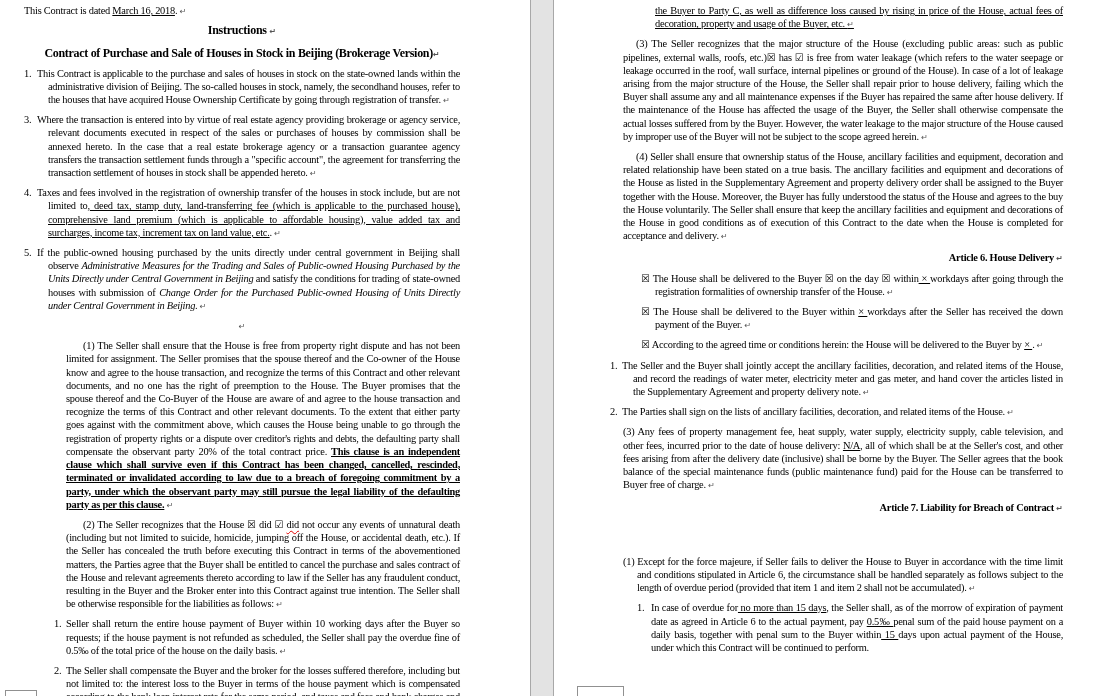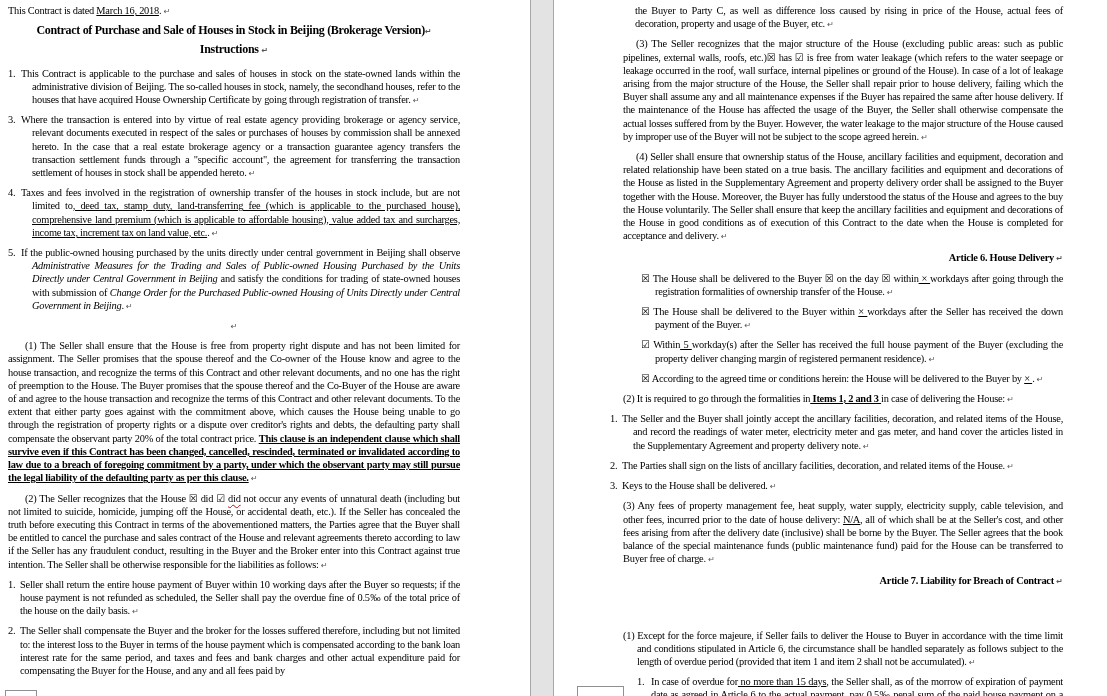--- a/index.html
+++ b/index.html
@@ -5,86 +5,83 @@
   html,body{margin:0;padding:0;}
   body{
     width:1107px;height:696px;position:relative;overflow:hidden;
     background:#e3e3e3;color:#000;
     font-family:"Liberation Serif","DejaVu Serif",serif;
   }
   .page{
     position:absolute;top:0;height:696px;background:#fff;overflow:hidden;
     box-sizing:border-box;font-size:10.4px;line-height:13.2px;letter-spacing:-0.25px;
   }
-  .page.left{left:0;width:530px;padding:4px 70px 0 8px;}
+  .page.left{left:0;width:530px;padding:4px 70px 0 24px;}
   .page.right{left:554px;width:553px;padding:4px 44px 0 69px;}
   .gutter{
     position:absolute;left:530px;top:0;width:24px;height:696px;background:#e3e3e3;
     border-left:1px solid #a8a8a8;border-right:1px solid #a8a8a8;box-sizing:border-box;
   }
   .blk{margin:0 0 6px 0;text-align:justify;}
   .intro{text-align:left;}
   .title{text-align:center;font-weight:bold;font-size:12px;letter-spacing:-0.3px;margin:5px 0 5px;}
   .subtitle{text-align:center;font-weight:bold;font-size:12px;margin:0 0 9px;}
   .h{font-weight:bold;text-align:right;margin:8px 0 6px;}
-  .left .p-ind{text-indent:17px;}
+  .left .p-ind{text-indent:17px;margin-left:42px;}
   .right .p-ind{text-indent:13px;}
   .hang{padding-left:14px;text-indent:-14px;margin-top:40px;}
   .num1{padding-left:24px;text-indent:-24px;}
   .num1 .num{display:inline-block;width:13px;text-indent:0;}
-  .left .num2{padding-left:12px;text-indent:-12px;}
+  .left .num2{margin-left:30px;padding-left:12px;text-indent:-12px;}
   .left .num2 .num{display:inline-block;width:12px;text-indent:0;}
   .right .num2{margin-left:14px;padding-left:14px;text-indent:-14px;}
   .right .num2 .num{display:inline-block;width:14px;text-indent:0;}
   .numa6{margin-left:-13px;padding-left:23px;text-indent:-23px;}
   .numa6 .num{display:inline-block;width:12px;text-indent:0;}
   .check{margin-left:18px;padding-left:14px;text-indent:-14px;}
-  .cont{margin-left:12px;}
+  .cont{margin-left:32px;text-decoration:underline;}
   .empty-center{text-align:center;}
   .r-u{text-decoration:underline;text-underline-offset:1px;}
   .r-b{font-weight:bold;}
   .r-i{font-style:italic;}
   .r-bu{font-weight:bold;text-decoration:underline;text-underline-offset:1px;}
   .r-w{text-decoration:underline wavy #e00000;text-decoration-thickness:1px;text-underline-offset:2px;}
   .r-cb{font-family:"DejaVu Sans",sans-serif;font-size:10px;letter-spacing:0;}
   .r-pm{font-family:"DejaVu Sans",sans-serif;font-size:8px;color:#555;letter-spacing:0;}
   .bbox{position:absolute;background:#fff;border:1px solid #909090;box-sizing:border-box;}
   .bbox-left{left:5px;top:690px;width:32px;height:10px;}
   .bbox-right{left:577px;top:686px;width:47px;height:12px;}
 </style>
 </head>
 <body>
 
 <div class="page left">
     <div class="blk intro"><span class="r-n">This Contract is dated </span><span class="r-u">March 16, 2018</span><span class="r-n">. </span><span class="r-pm">↵</span></div>
+    <div class="blk subtitle"><span class="r-b">Instructions </span><span class="r-pm">↵</span></div>
     <div class="blk title"><span class="r-b">Contract of Purchase and Sale of Houses in Stock in Beijing (Brokerage Version)</span><span class="r-pm">↵</span></div>
-    <div class="blk subtitle"><span class="r-b">Instructions </span><span class="r-pm">↵</span></div>
     <div class="blk num1"><span class="num">1.</span><span class="r-n">This Contract is applicable to the purchase and sales of houses in stock on the state-owned lands within the administrative division of Beijing. The so-called houses in stock, namely, the secondhand houses, refer to the houses that have acquired House Ownership Certificate by going through registration of transfer. </span><span class="r-pm">↵</span></div>
     <div class="blk num1"><span class="num">3.</span><span class="r-n">Where the transaction is entered into by virtue of real estate agency providing brokerage or agency service, relevant documents executed in respect of the sales or purchases of houses by commission shall be annexed hereto. In the case that a real estate brokerage agency or a transaction guarantee agency transfers the transaction settlement funds through a "specific account", the agreement for transferring the transaction settlement of houses in stock shall be appended hereto. </span><span class="r-pm">↵</span></div>
     <div class="blk num1"><span class="num">4.</span><span class="r-n">Taxes and fees involved in the registration of ownership transfer of the houses in stock include, but are not limited to,</span><span class="r-u"> deed tax, stamp duty, land-transferring fee (which is applicable to the purchased house), comprehensive land premium (which is applicable to affordable housing), value added tax and surcharges, income tax, increment tax on land value, etc.</span><span class="r-n">. </span><span class="r-pm">↵</span></div>
     <div class="blk num1"><span class="num">5.</span><span class="r-n">If the public-owned housing purchased by the units directly under central government in Beijing shall observe </span><span class="r-i">Administrative Measures for the Trading and Sales of Public-owned Housing Purchased by the Units Directly under Central Government in Beijing</span><span class="r-n"> and satisfy the conditions for trading of state-owned houses with submission of </span><span class="r-i">Change Order for the Purchased Public-owned Housing of Units Directly under Central Government in Beijing</span><span class="r-n">. </span><span class="r-pm">↵</span></div>
     <div class="blk empty-center"><span class="r-pm">↵</span></div>
     <div class="blk p-ind"><span class="r-n">(1) The Seller shall ensure that the House is free from property right dispute and has not been limited for assignment. The Seller promises that the spouse thereof and the Co-owner of the House know and agree to the house transaction, and recognize the terms of this Contract and other relevant documents, and no one has the right of preemption to the House. The Buyer promises that the spouse thereof and the Co-Buyer of the House are aware of and agree to the house transaction and recognize the terms of this Contract and other relevant documents. To the extent that either party goes against with the commitment above, which causes the House being unable to go through the registration of property rights or a dispute over creditor's rights and debts, the defaulting party shall compensate the observant party 20% of the total contract price. </span><span class="r-bu">This clause is an independent clause which shall survive even if this Contract has been changed, cancelled, rescinded, terminated or invalidated according to law due to a breach of foregoing commitment by a party, under which the observant party may still pursue the legal liability of the defaulting party as per this clause.</span><span class="r-n"> </span><span class="r-pm">↵</span></div>
     <div class="blk p-ind"><span class="r-n">(2) The Seller recognizes that the House </span><span class="r-cb">☒</span><span class="r-n"> did </span><span class="r-cb">☑</span><span class="r-n"> </span><span class="r-w">did</span><span class="r-n"> not occur any events of unnatural death (including but not limited to suicide, homicide, jumping off the House, or accidental death, etc.). If the Seller has concealed the truth before executing this Contract in terms of the abovementioned matters, the Parties agree that the Buyer shall be entitled to cancel the purchase and sales contract of the House and relevant agreements thereto according to law if the Seller has any fraudulent conduct, resulting in the Buyer and the Broker enter into this Contract against true intention. The Seller shall be otherwise responsible for the liabilities as follows: </span><span class="r-pm">↵</span></div>
     <div class="blk num2"><span class="num">1.</span><span class="r-n">Seller shall return the entire house payment of Buyer within 10 working days after the Buyer so requests; if the house payment is not refunded as scheduled, the Seller shall pay the overdue fine of 0.5‰ of the total price of the house on the daily basis. </span><span class="r-pm">↵</span></div>
     <div class="blk num2"><span class="num">2.</span><span class="r-n">The Seller shall compensate the Buyer and the broker for the losses suffered therefore, including but not limited to: the interest loss to the Buyer in terms of the house payment which is compensated according to the bank loan interest rate for the same period, and taxes and fees and bank charges and other actual expenditure paid for compensating the Buyer for the House, and any and all fees paid by</span></div>
   </div>
 <div class="gutter"></div>
 <div class="page right">
     <div class="blk cont"><span class="r-n">the Buyer to Party C, as well as difference loss caused by rising in price of the House, actual fees of decoration, property and usage of the Buyer, etc. </span><span class="r-pm">↵</span></div>
     <div class="blk p-ind"><span class="r-n">(3) The Seller recognizes that the major structure of the House (excluding public areas: such as public pipelines, external walls, roofs, etc.)</span><span class="r-cb">☒</span><span class="r-n"> has </span><span class="r-cb">☑</span><span class="r-n"> is free from water leakage (which refers to the water seepage or leakage occurred in the roof, wall surface, internal pipelines or ground of the House). In case of a lot of leakage arising from the major structure of the House, the Seller shall repair prior to house delivery, failing which the Buyer shall assume any and all maintenance expenses if the Buyer has repaired the same after house delivery. If the maintenance of the House has affected the usage of the Buyer, the Seller shall otherwise compensate the actual losses suffered from by the Buyer. However, the water leakage to the major structure of the House caused by improper use of the Buyer will not be subject to the scope agreed herein. </span><span class="r-pm">↵</span></div>
     <div class="blk p-ind"><span class="r-n">(4) Seller shall ensure that ownership status of the House, ancillary facilities and equipment, decoration and related relationship have been stated on a true basis. The ancillary facilities and equipment and decorations of the House as listed in the Supplementary Agreement and property delivery order shall be assigned to the Buyer together with the House. Moreover, the Buyer has fully understood the status of the House and agrees to the buy the House voluntarily. The Seller shall ensure that keep the ancillary facilities and equipment and decorations of the House in good conditions as of execution of this Contract to the date when the House is completed for acceptance and delivery. </span><span class="r-pm">↵</span></div>
     <div class="blk h"><span class="r-b">Article 6. House Delivery </span><span class="r-pm">↵</span></div>
     <div class="blk check"><span class="r-cb">☒</span><span class="r-n"> The House shall be delivered to the Buyer </span><span class="r-cb">☒</span><span class="r-n"> on the day </span><span class="r-cb">☒</span><span class="r-n"> within</span><span class="r-u">   ×   </span><span class="r-n">workdays after going through the registration formalities of ownership transfer of the House. </span><span class="r-pm">↵</span></div>
     <div class="blk check"><span class="r-cb">☒</span><span class="r-n"> The House shall be delivered to the Buyer within </span><span class="r-u">  ×  </span><span class="r-n">workdays after the Seller has received the down payment of the Buyer. </span><span class="r-pm">↵</span></div>
-    <div class="blk check"><span class="r-cb">☑</span><span class="r-n"> Within</span><span class="r-u"> 5 </span><span class="r-n">workday(s) after the Seller has received the full house payment of the Buyer (excluding the property deliver changing margin of registered permanent residence). </span><span class="r-pm">↵</span></div>
     <div class="blk check"><span class="r-cb">☒</span><span class="r-n"> According to the agreed time or conditions herein: the House will be delivered to the Buyer by </span><span class="r-u"> × </span><span class="r-n">. </span><span class="r-pm">↵</span></div>
-    <div class="blk p"><span class="r-n">(2) It is required to go through the formalities in</span><span class="r-bu"> Items 1, 2 and 3 </span><span class="r-n">in case of delivering the House: </span><span class="r-pm">↵</span></div>
     <div class="blk numa6"><span class="num">1.</span><span class="r-n">The Seller and the Buyer shall jointly accept the ancillary facilities, decoration, and related items of the House, and record the readings of water meter, electricity meter and gas meter, and hand cover the articles listed in the Supplementary Agreement and property delivery note. </span><span class="r-pm">↵</span></div>
     <div class="blk numa6"><span class="num">2.</span><span class="r-n">The Parties shall sign on the lists of ancillary facilities, decoration, and related items of the House. </span><span class="r-pm">↵</span></div>
-    <div class="blk numa6"><span class="num">3.</span><span class="r-n">Keys to the House shall be delivered. </span><span class="r-pm">↵</span></div>
     <div class="blk p"><span class="r-n">(3) Any fees of property management fee, heat supply, water supply, electricity supply, cable television, and other fees, incurred prior to the date of house delivery: </span><span class="r-u">N/A</span><span class="r-n">, all of which shall be at the Seller's cost, and other fees arising from after the delivery date (inclusive) shall be borne by the Buyer. The Seller agrees that the book balance of the special maintenance funds (public maintenance fund) paid for the House can be transferred to Buyer free of charge. </span><span class="r-pm">↵</span></div>
     <div class="blk h"><span class="r-b">Article 7. Liability for Breach of Contract </span><span class="r-pm">↵</span></div>
     <div class="blk hang"><span class="r-n">(1) Except for the force majeure, if Seller fails to deliver the House to Buyer in accordance with the time limit and conditions stipulated in Article 6, the circumstance shall be handled separately as follows subject to the length of overdue period (provided that item 1 and item 2 shall not be accumulated). </span><span class="r-pm">↵</span></div>
     <div class="blk num2"><span class="num">1.</span><span class="r-n">In case of overdue for</span><span class="r-u"> no more than 15 days</span><span class="r-n">, the Seller shall, as of the morrow of expiration of payment date as agreed in Article 6 to the actual payment, pay </span><span class="r-u">0.5‰ </span><span class="r-n">penal sum of the paid house payment on a daily basis, together with penal sum to the Buyer within</span><span class="r-u"> 15 </span><span class="r-n">days upon actual payment of the House, under which this Contract will be continued to perform. </span></div>
   </div>
 <div class="bbox bbox-left"></div>
 <div class="bbox bbox-right"></div>
 
 </body></html>

